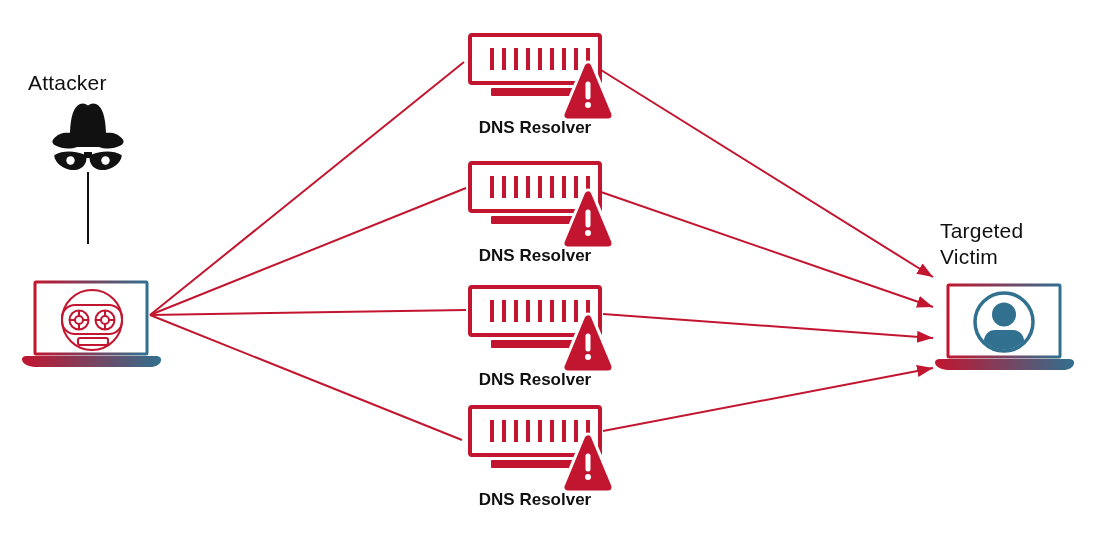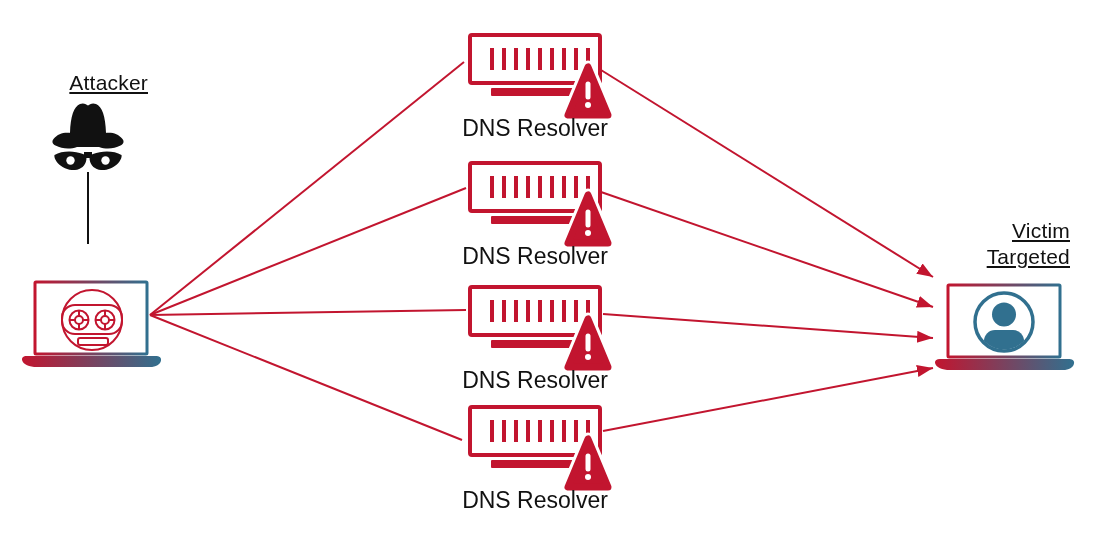--- a/index.html
+++ b/index.html
@@ -2,26 +2,26 @@
 <html style="--red: #c2152f; --blue: #31708f; --text: #111111; --bg: #ffffff;"><head>
 <meta charset="utf-8">
 <style>
   html,body{margin:0;padding:0;background:#fff;}
   #canvas{
     position:relative;width:1100px;height:534px;background:var(--bg,#fff);
     font-family:"Liberation Sans",sans-serif;overflow:hidden;
   }
   .abs{position:absolute;}
   .node-label{
-    position:absolute;text-align:right;color:var(--text,#111);
-    font-size:21px;line-height:26px;letter-spacing:.2px;text-decoration:underline;
+    position:absolute;text-align:left;color:var(--text,#111);
+    font-size:21px;line-height:26px;letter-spacing:.2px;
   }
   .resolver-label{
     position:absolute;text-align:center;color:var(--text,#111);
-    font-size:23px;line-height:20px;
+    font-size:17px;line-height:20px;font-weight:bold;
   }
   
   .s-red{stroke:var(--red,#c2152f);}
   .f-red{fill:var(--red,#c2152f);}
   .s-blue{stroke:var(--blue,#31708f);}
   .f-blue{fill:var(--blue,#31708f);}
   .f-white{fill:#ffffff;}
   .s-white{stroke:#ffffff;}
   .f-black{fill:#111111;}
   .stop-r{stop-color:var(--red,#c2152f);}
@@ -189,22 +189,22 @@
     <g>
       <polygon points="128,34 108,82 148,82" class="f-white s-white" stroke-width="13" stroke-linejoin="round"></polygon>
       <polygon points="128,34 108,82 148,82" class="f-red s-red" stroke-width="7" stroke-linejoin="round"></polygon>
       <line x1="128" y1="51" x2="128" y2="64" class="s-white" stroke-width="5" stroke-linecap="round"></line>
       <circle cx="128" cy="72" r="3" class="f-white"></circle>
     </g>
   </svg>
   <div class="resolver-label" style="left:460px;top:490px;width:150px;">DNS Resolver</div>
 
   <div class="node-label" style="left:940px;top:218px;width:130px;">
+    <div>Targeted</div>
     <div>Victim</div>
-    <div>Targeted</div>
   </div>
 
   <svg class="abs" style="left:930px;top:281px;" width="145" height="92" viewBox="0 0 145 92">
     <defs>
       <linearGradient id="gradVic" x1="0" y1="0" x2="1" y2="0">
         <stop offset="0" class="stop-r"></stop>
         <stop offset="1" class="stop-b"></stop>
       </linearGradient>
       <clipPath id="userClip">
           <circle cx="74" cy="41" r="27.5"></circle>

